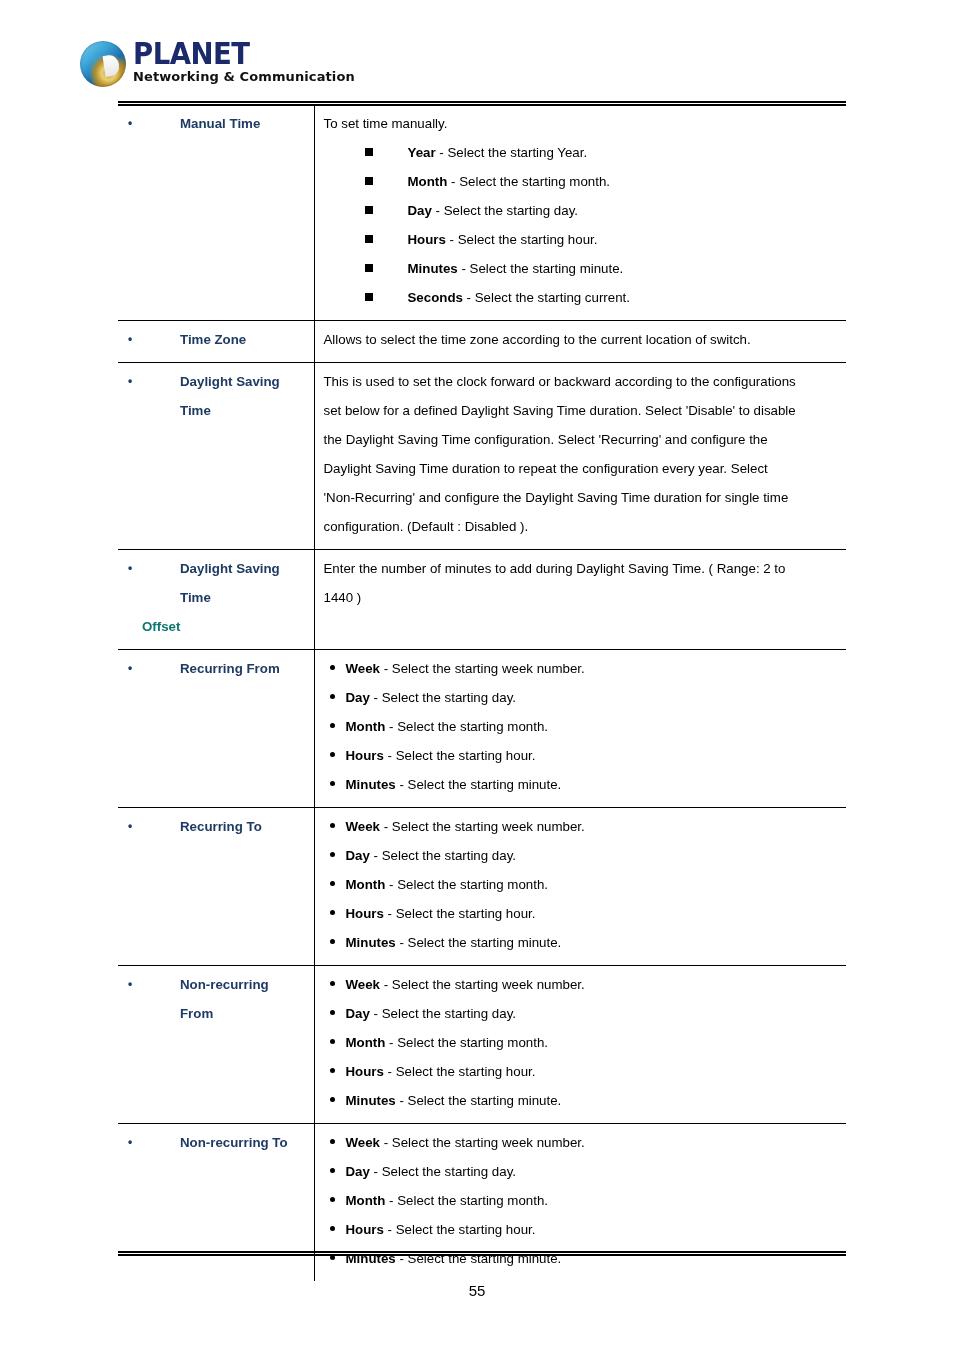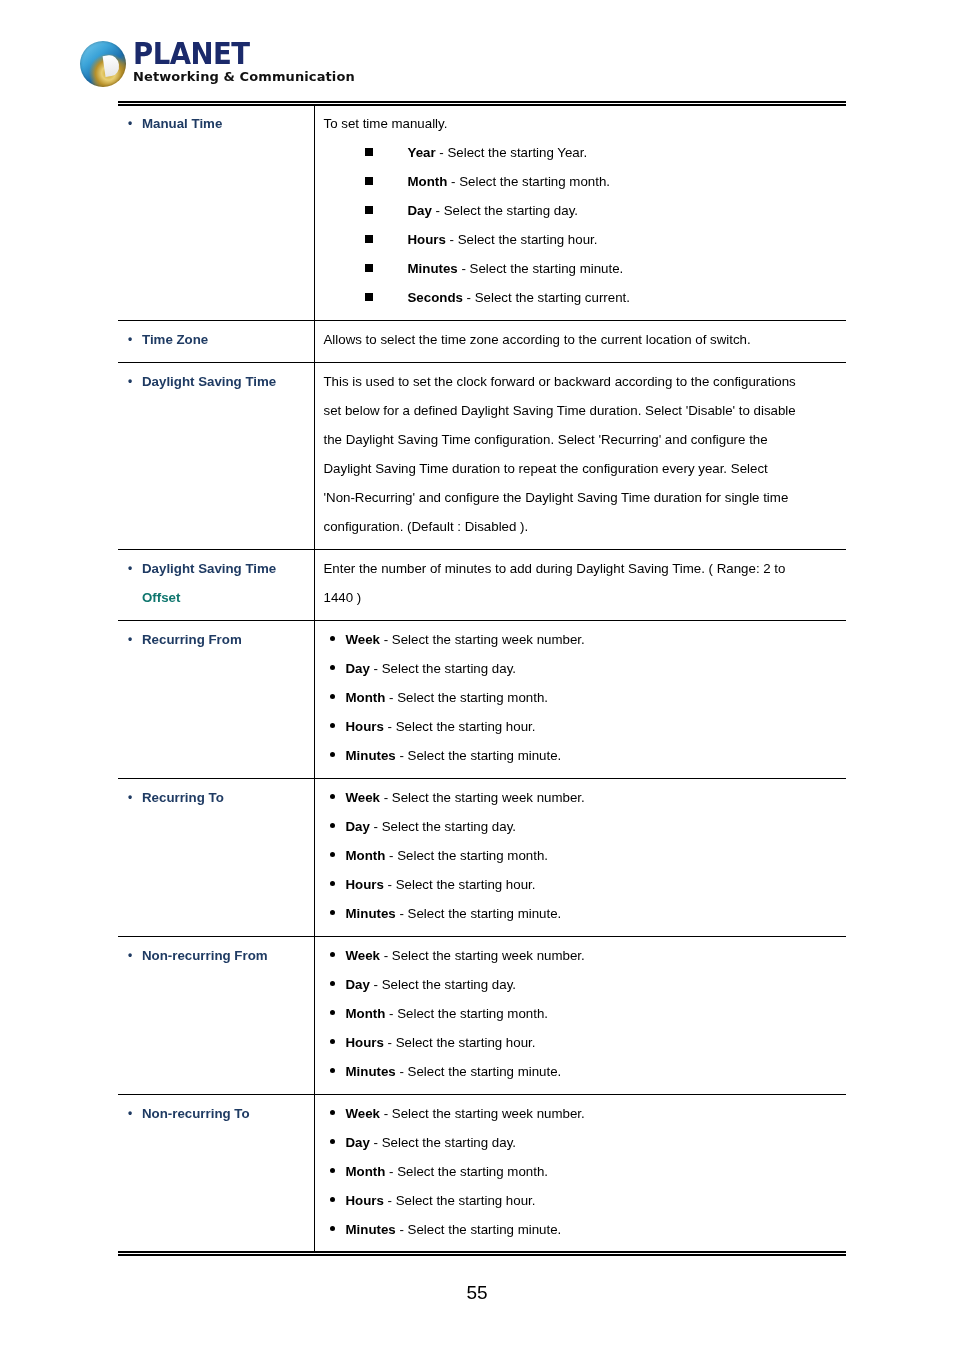--- a/index.html
+++ b/index.html
@@ -152,20 +152,21 @@
   .label-bullet {
     flex: 0 0 auto;
     width: 14px;
     text-align: left;
     font-size: 12px;
     line-height: 29px;
     color: #1f3b63;
   }
   .label-text-wrap {
     flex: 1 1 auto;
+    margin-left: 38px;
   }
   .label-line2 {
     color: #0f766e;
     font-weight: bold;
     line-height: 29px;
     padding-left: 14px;
   }
 
   
   .desc-plain {
@@ -227,21 +228,21 @@
   }
   .li-text { flex: 1 1 auto; }
 
   
   .footer {
     position: absolute;
     left: 0;
     top: 1282px;
     width: 954px;
     text-align: center;
-    font-size: 19px;
+    font-size: 15px;
     color: #000;
   }
 </style>
 </head>
 <body>
 
 <div class="page">
 
   <div class="header">
     <div class="logo-wrap">

